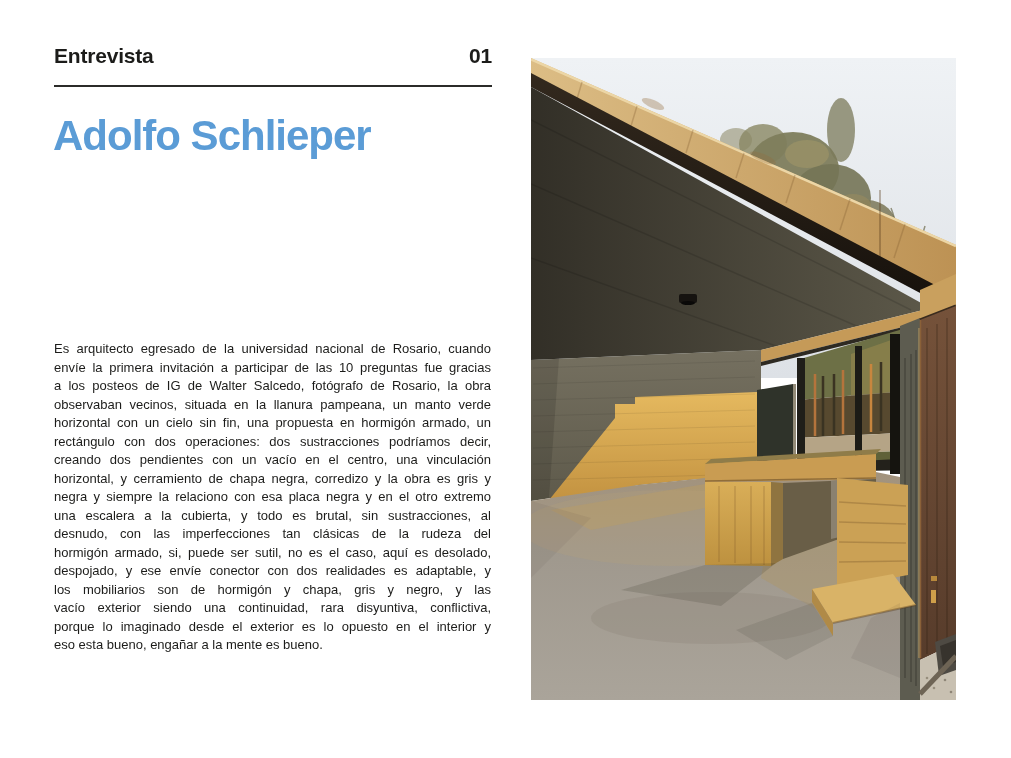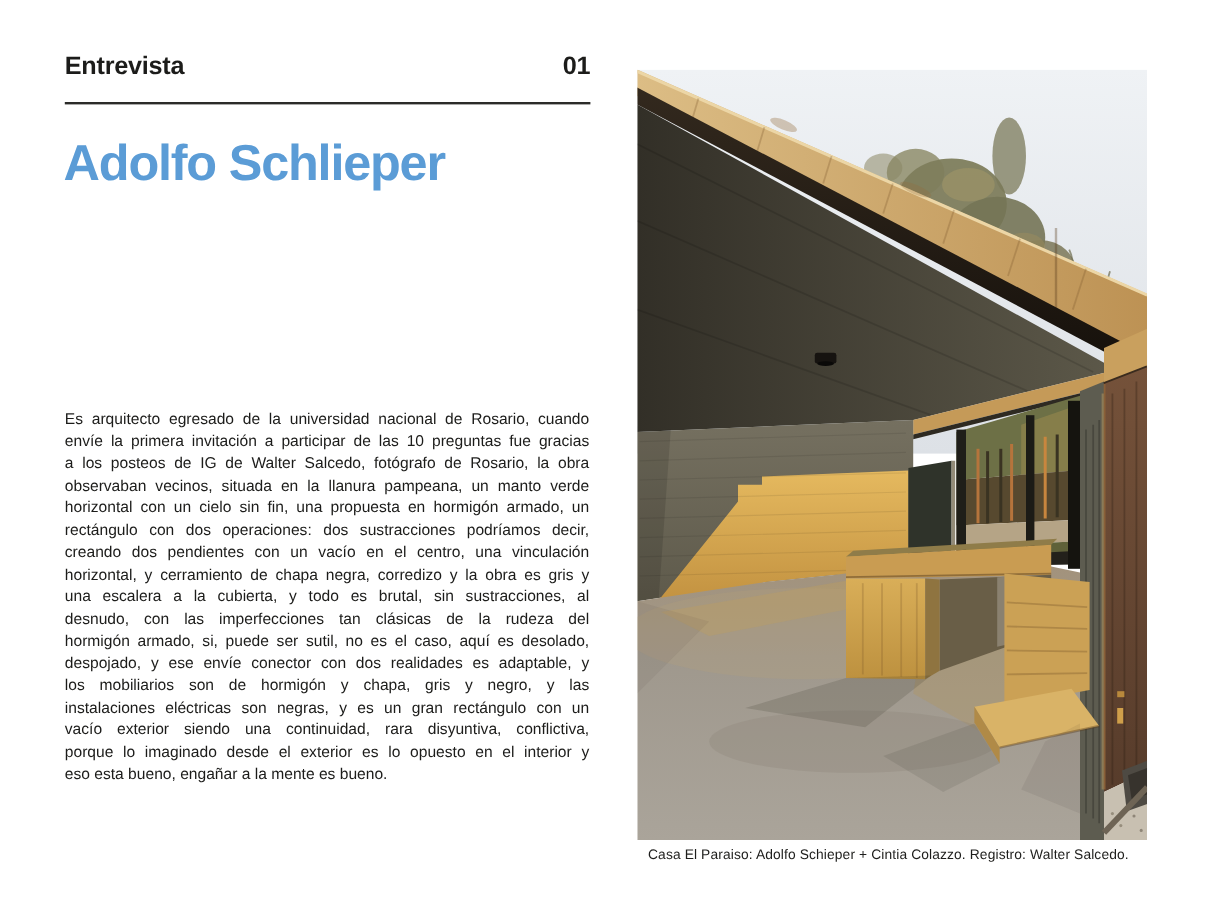--- a/index.html
+++ b/index.html
@@ -53,26 +53,26 @@
 
   <div class="article">
       <div class="para-line">Es arquitecto egresado de la universidad nacional de Rosario, cuando</div>
       <div class="para-line">envíe la primera invitación a participar de las 10 preguntas fue gracias</div>
       <div class="para-line">a los posteos de IG de Walter Salcedo, fotógrafo de Rosario, la obra</div>
       <div class="para-line">observaban vecinos, situada en la llanura pampeana, un manto verde</div>
       <div class="para-line">horizontal con un cielo sin fin, una propuesta en hormigón armado, un</div>
       <div class="para-line">rectángulo con dos operaciones: dos sustracciones podríamos decir,</div>
       <div class="para-line">creando dos pendientes con un vacío en el centro, una vinculación</div>
       <div class="para-line">horizontal, y cerramiento de chapa negra, corredizo y la obra es gris y</div>
+      <div class="para-line">negra y siempre la relaciono con esa placa negra y en el otro extremo</div>
       <div class="para-line">una escalera a la cubierta, y todo es brutal, sin sustracciones, al</div>
       <div class="para-line">desnudo, con las imperfecciones tan clásicas de la rudeza del</div>
       <div class="para-line">hormigón armado, si, puede ser sutil, no es el caso, aquí es desolado,</div>
       <div class="para-line">despojado, y ese envíe conector con dos realidades es adaptable, y</div>
       <div class="para-line">los mobiliarios son de hormigón y chapa, gris y negro, y las</div>
-      <div class="para-line">instalaciones eléctricas son negras, y es un gran rectángulo con un</div>
       <div class="para-line">vacío exterior siendo una continuidad, rara disyuntiva, conflictiva,</div>
       <div class="para-line">porque lo imaginado desde el exterior es lo opuesto en el interior y</div>
       <div class="para-line">eso esta bueno, engañar a la mente es bueno.</div>
     </div>
 
   <figure class="photo" style="margin:0">
     <svg viewBox="0 0 425 642" preserveAspectRatio="none">
       <defs>
         <linearGradient id="skyG" x1="0" y1="0" x2="0" y2="1">
           <stop offset="0" stop-color="#eff2f5"></stop>
@@ -295,15 +295,14 @@
 
       <g fill="#2e2a22">
         <polygon points="174,507 245,505 190,548 90,532" opacity="0.16"></polygon>
         <polygon points="281,545 302,578 255,602 205,572" opacity="0.11"></polygon>
         <polygon points="340,560 369,545 369,620 320,600" opacity="0.08"></polygon>
         <polygon points="0,443 60,460 0,520" opacity="0.06"></polygon>
       </g>
     </svg>
   </figure>
 
-  <figcaption class="photo-caption">Casa El Paraiso: Adolfo Schieper + Cintia Colazzo. Registro: Walter Salcedo.</figcaption>
 
 </div>
 
 </body></html>

